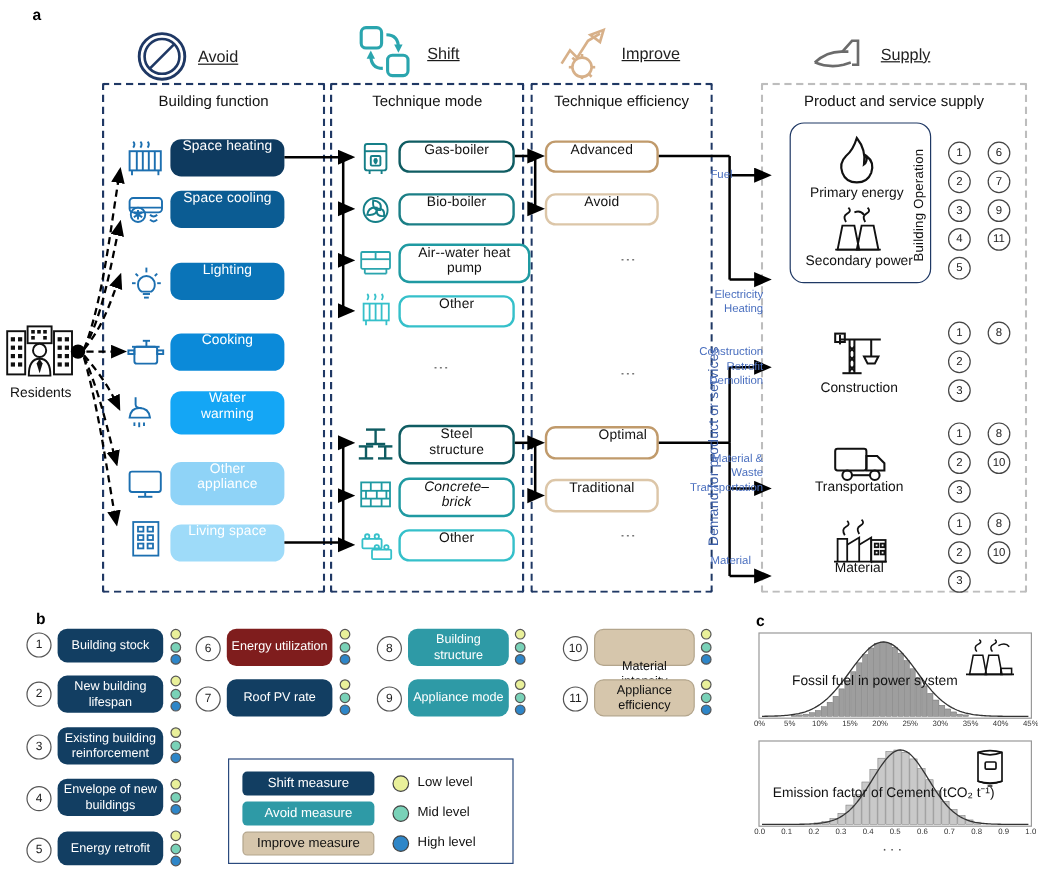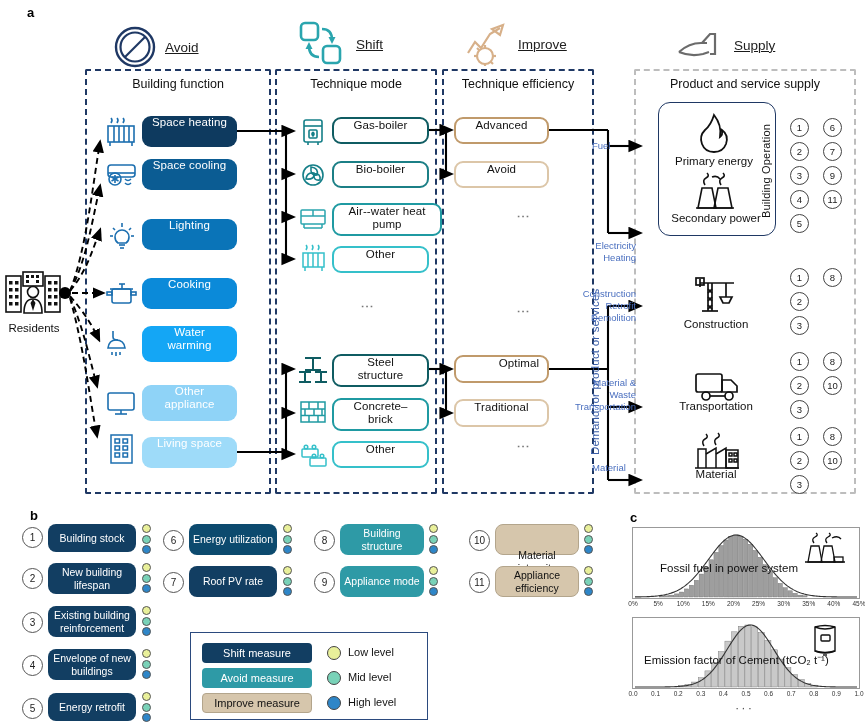--- a/index.html
+++ b/index.html
@@ -418,21 +418,21 @@
   <span style="max-width:82px;">Air--water heat pump</span>
   </div>
 <div class="pill outline" style="left:332px; top:246px; width:97px; height:27px; border-color:#35C0CA;">
   <span>Other</span>
   </div>
 
 <div class="pill outline" style="left:332px; top:354px; width:97px; height:33px; border-color:#0F5C62;">
   <span style="max-width:72px;">Steel structure</span>
   </div>
 <div class="pill outline" style="left:332px; top:398px; width:97px; height:33px; border-color:#1F9AA2;">
-  <span style="max-width:74px;">Concrete–brick</span>
+  <span style="max-width:74px;font-style:italic;">Concrete–brick</span>
   </div>
 <div class="pill outline" style="left:332px; top:441px; width:97px; height:27px; border-color:#35C0CA;">
   <span>Other</span>
   </div>
 
 <div class="pill tan" style="left:454px; top:117px; width:95px; height:27px; border-color:#C09A6B;">
   <span>Advanced</span>
   </div>
 <div class="pill tan" style="left:454px; top:161px; width:95px; height:27px; border-color:#DCC6A8;">
   <span>Avoid</span>
@@ -664,21 +664,21 @@
 <div class="b-pill" style="left:48px; top:693px; width:88px; height:28px; background:#123E62; color:#fff;">
   <span>Energy retrofit</span>
   </div>
 <div class="dotstack" style="left:142px; top:692px;">
   <div class="dot" style="background:#E9F09A;"></div>
   <div class="dot" style="background:#79D2B8;"></div>
   <div class="dot" style="background:#2E86C8;"></div>
   </div>
 
 <div class="b-num" style="left:163px; top:530px;">6</div>
-<div class="b-pill" style="left:189px; top:524px; width:88px; height:31px; background:#0c4a6e; color:#fff;">
+<div class="b-pill" style="left:189px; top:524px; width:88px; height:31px; background:#7f1d1d; color:#fff;">
   <span style="max-width:82px;">Energy utilization</span>
   </div>
 <div class="dotstack" style="left:283px; top:524px;">
   <div class="dot" style="background:#E9F09A;"></div>
   <div class="dot" style="background:#79D2B8;"></div>
   <div class="dot" style="background:#2E86C8;"></div>
   </div>
 
 <div class="b-num" style="left:163px; top:572px;">7</div>
 <div class="b-pill" style="left:189px; top:566px; width:88px; height:31px; background:#123E62; color:#fff;">

